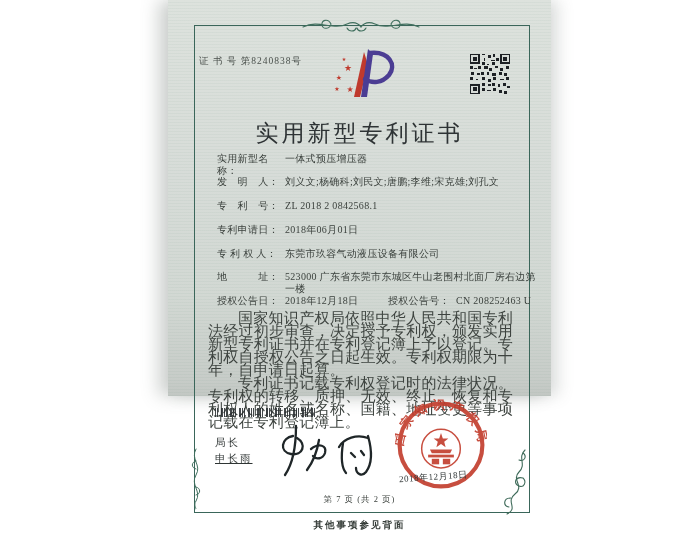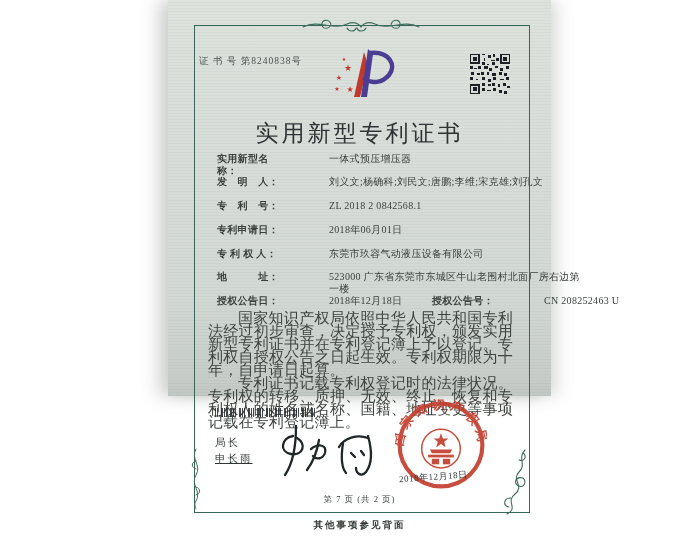--- a/index.html
+++ b/index.html
@@ -37,22 +37,22 @@
   .qr{position:absolute;left:302px;top:54px;width:40px;height:40px;}
   .title{
     position:absolute;left:0;top:102px;width:100%;text-align:center;
     font-size:23px;font-weight:normal;letter-spacing:3px;color:#2e3335;margin-top:16px;
   }
   
   .field-row{
     position:absolute;left:49px;display:flex;font-size:10px;line-height:11.5px;
     color:#3a403c;letter-spacing:.3px;
   }
-  .field-row .lbl{width:68px;flex:none;font-weight:bold;}
-  .field-row .val{width:252px;margin-left:44px;}
+  .field-row .lbl{width:68px;flex:none;}
+  .field-row .val{width:252px;}
   .fr1{top:153px}.fr2{top:176px}.fr3{top:200px}.fr4{top:224px}
   .fr5{top:248px}.fr6{top:271px}.fr7{top:295px}
   .fr7 .val-a{width:103px;flex:none;}
   
   .paras{
     position:absolute;left:40px;top:312px;width:305px;
     font-size:15px;line-height:13px;color:#3d433f;text-align:justify;
     letter-spacing:.2px;
   }
   .paras p{margin:0;text-indent:2em;}

